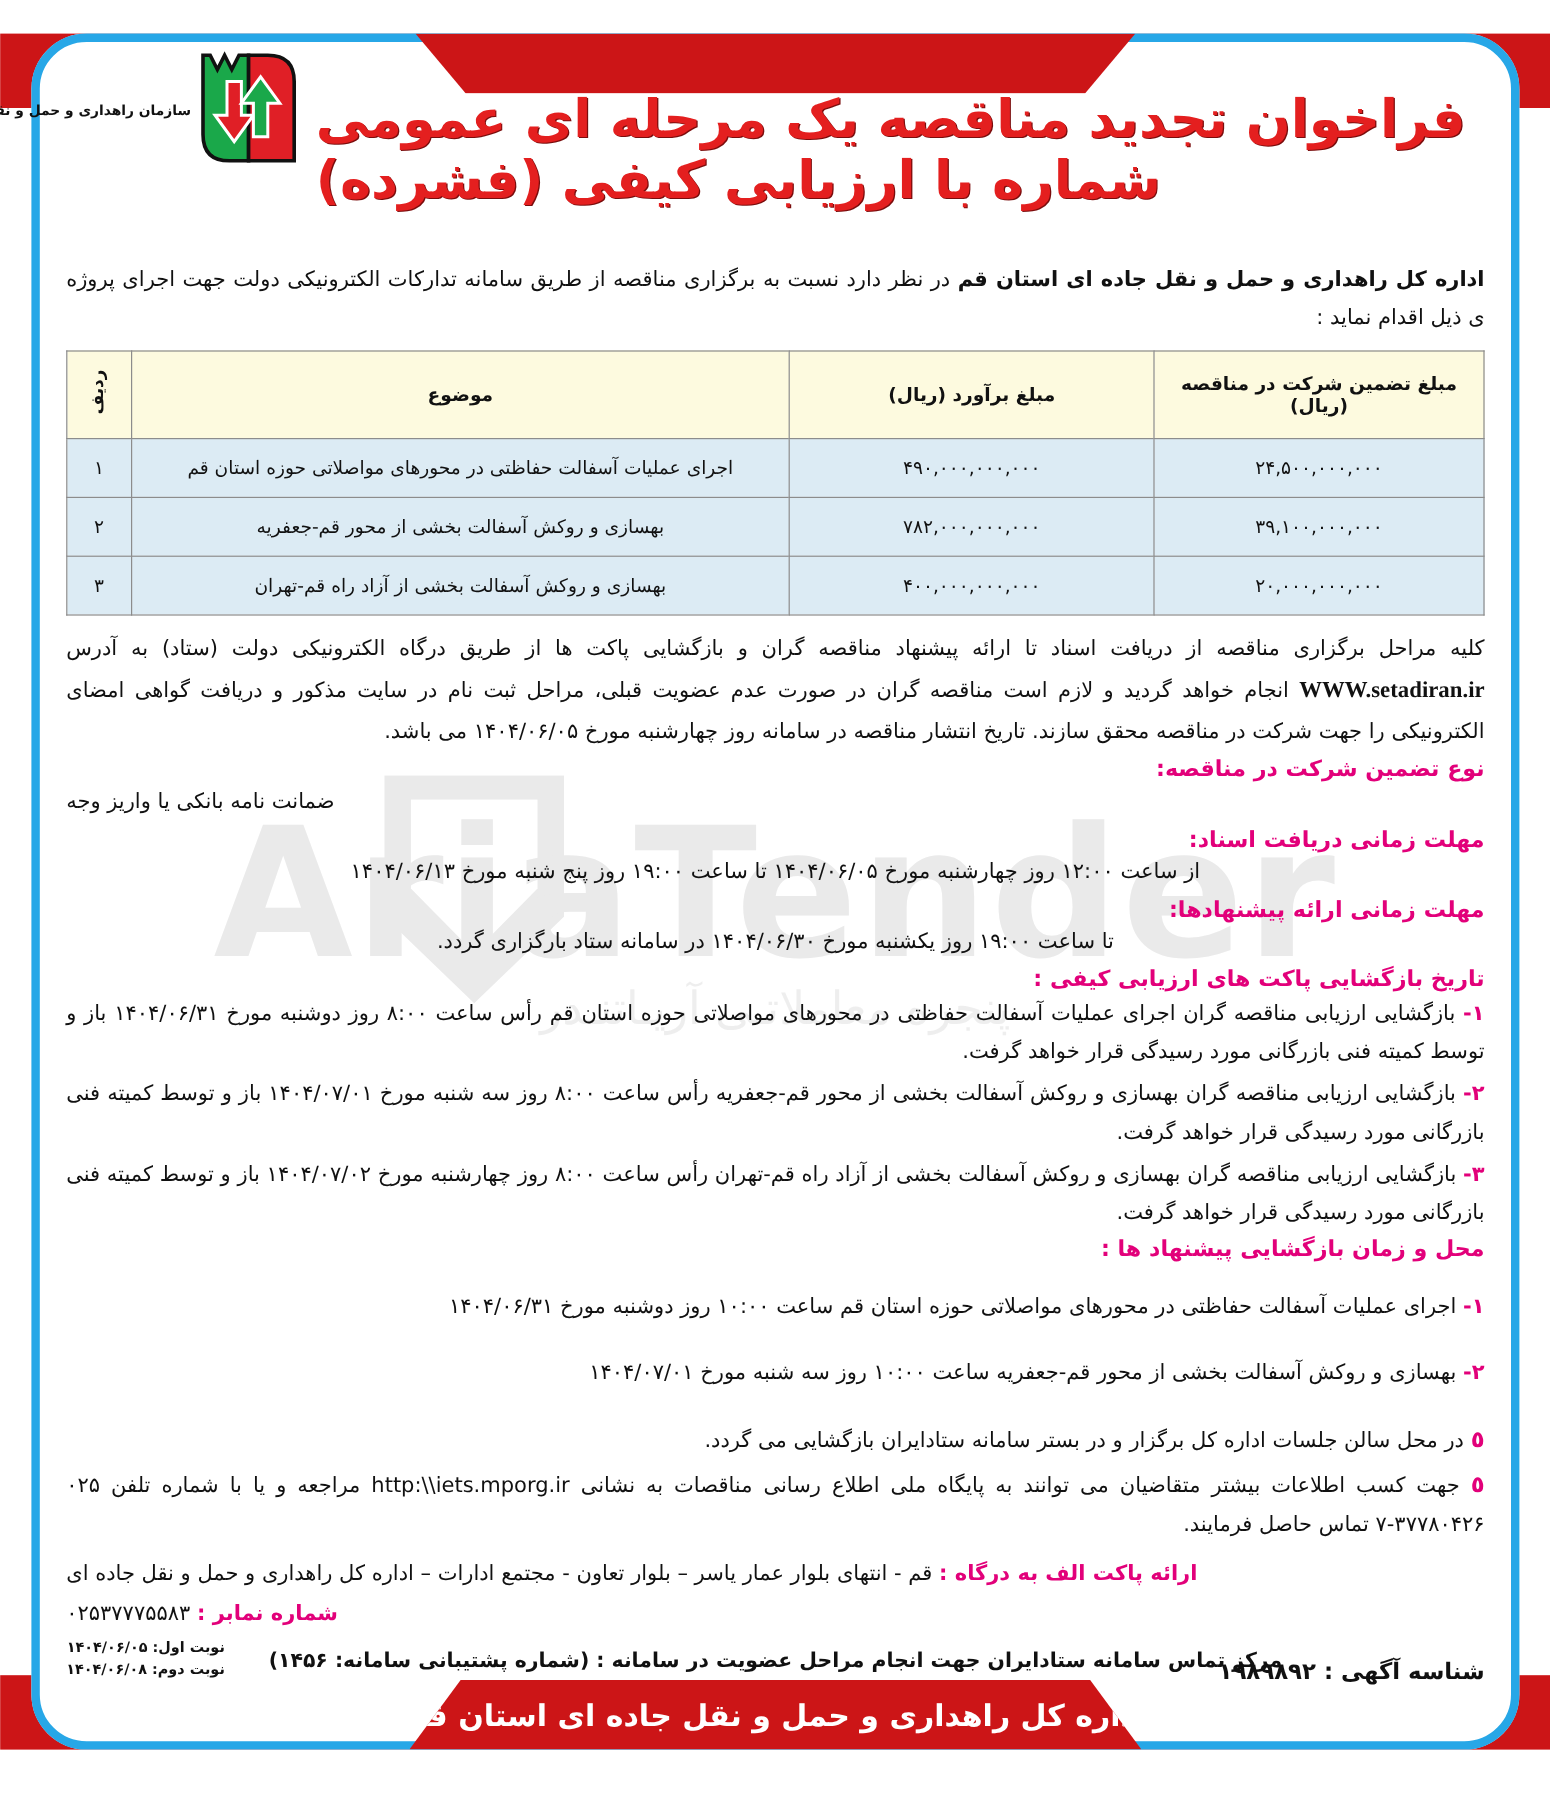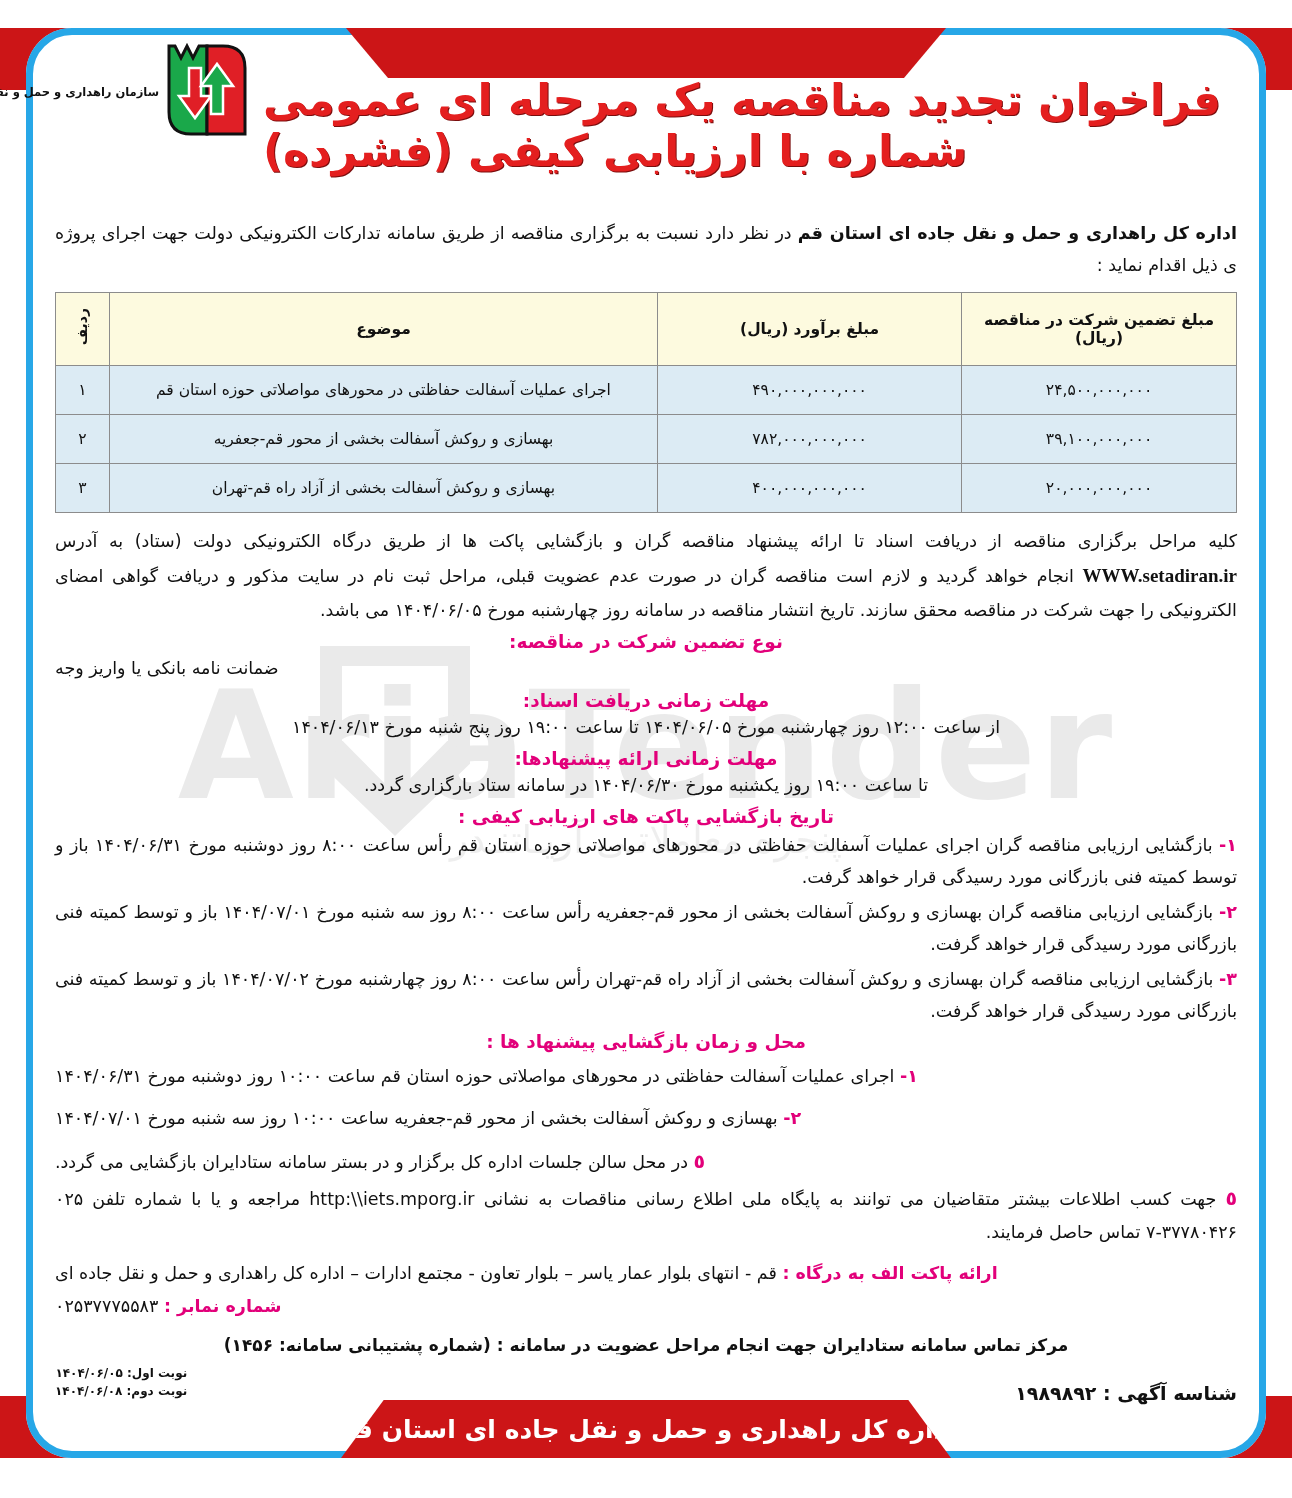--- a/index.html
+++ b/index.html
@@ -97,26 +97,26 @@
     padding:7px 6px;color:#111;text-align:center;height:34px;
   }
   .col-no{width:42px;}
   .col-subject{width:560px;}
   .col-est{width:300px;}
   .col-guar{width:270px;}
   .th-no{writing-mode:vertical-rl;transform:rotate(180deg);font-size:14px;}
 
   .para{font-size:17.5px;line-height:1.9;color:#111;text-align:justify;}
   .para .ltr{direction:ltr;display:inline-block;font-weight:bold;font-family:"Liberation Serif",serif;font-size:19px;}
-  .heading{color:#e2007a;font-weight:bold;font-size:18.5px;margin-top:4px;text-align:center;}
+  .heading{color:#e2007a;font-weight:bold;font-size:18.5px;margin-top:4px;text-align:right;}
   .line-r{font-size:17.5px;color:#111;text-align:left;line-height:1.9;}
   .line-c{font-size:17.5px;color:#111;text-align:center;line-height:1.9;}
   .num-item{font-size:17.5px;color:#111;line-height:1.85;text-align:justify;margin-top:2px;}
   .num-item .n{color:#e2007a;font-weight:bold;}
-  .bullet-item{font-size:17.5px;color:#111;line-height:1.9;text-align:left;margin-top:8px;}
+  .bullet-item{font-size:17.5px;color:#111;line-height:1.9;text-align:right;margin-top:21px;}
   .bullet-item .b{color:#e2007a;font-weight:bold;font-size:19px;}
   .addr-line{font-size:17.5px;color:#111;line-height:1.9;text-align:left;}
   .addr-line .lab{color:#e2007a;font-weight:bold;}
   .center-line{font-size:17px;color:#111;font-weight:bold;text-align:center;line-height:1.9;margin-top:6px;}
 
   .footer-meta{position:absolute;left:55px;right:55px;bottom:52px;height:64px;z-index:3;}
   .ann-id{position:absolute;right:0;top:0;font-size:19px;font-weight:bold;color:#111;white-space:nowrap;}
   .nobat{position:absolute;left:0;top:-18px;font-size:12px;font-weight:bold;color:#111;text-align:right;line-height:1.5;white-space:nowrap;}
 </style>
 </head>

